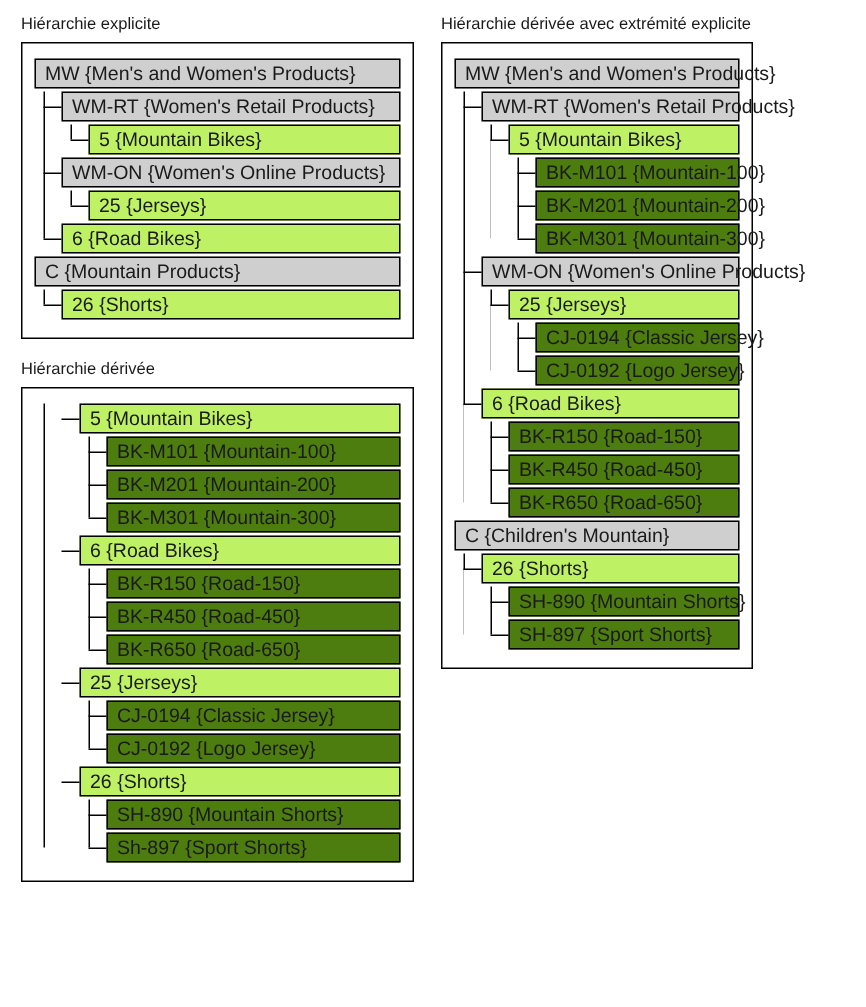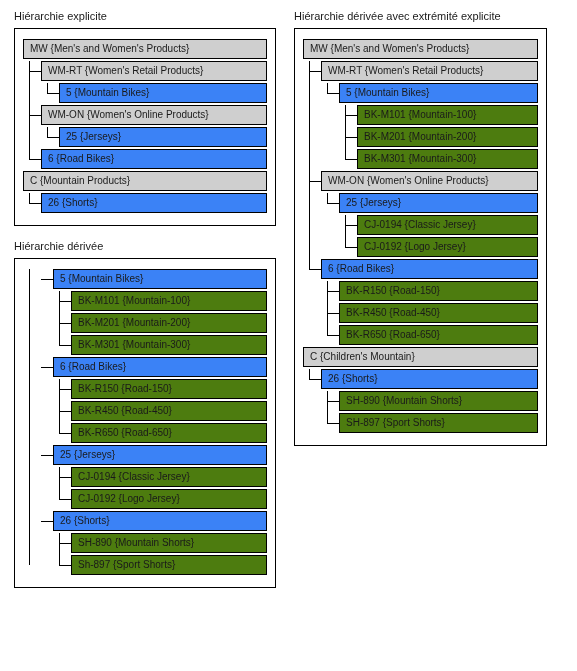--- a/index.html
+++ b/index.html
@@ -12,42 +12,42 @@
     width: 577px;
     box-sizing: border-box;
   }
   .cols {
     display: flex;
     flex-direction: row;
     gap: 18px;
   }
   .col { display: flex; flex-direction: column; }
   .col-left { width: 262px; }
-  .col-right { width: 253px; }
+  .col-right { width: 208px; }
   .panel-title {
     font-size: 11px;
     margin: 0 0 6px 0;
   }
   .panel {
     border: 1px solid #000;
     padding: 8px 8px 10px 8px;
     margin-bottom: 14px;
     box-sizing: border-box;
   }
   .node {
     border: 1px solid #000;
     padding: 2px 6px 2px 6px;
     margin: 2px 0;
-    font-size: 10px;
+    font-size: 13px;
     line-height: 14px;
     white-space: nowrap;
     box-sizing: border-box;
   }
   .grey   { background: #cfcfcf; }
-  .blue   { background: #3b82f6; }
+  .blue   { background: #bef264; }
   .orange { background: #4d7c0f; }
   
   ul.tree, ul.tree ul {
     list-style: none;
     margin: 0;
     padding: 0 0 0 18px;
   }
   ul.tree.root { padding-left: 0; }
   ul.tree li {
     position: relative;

